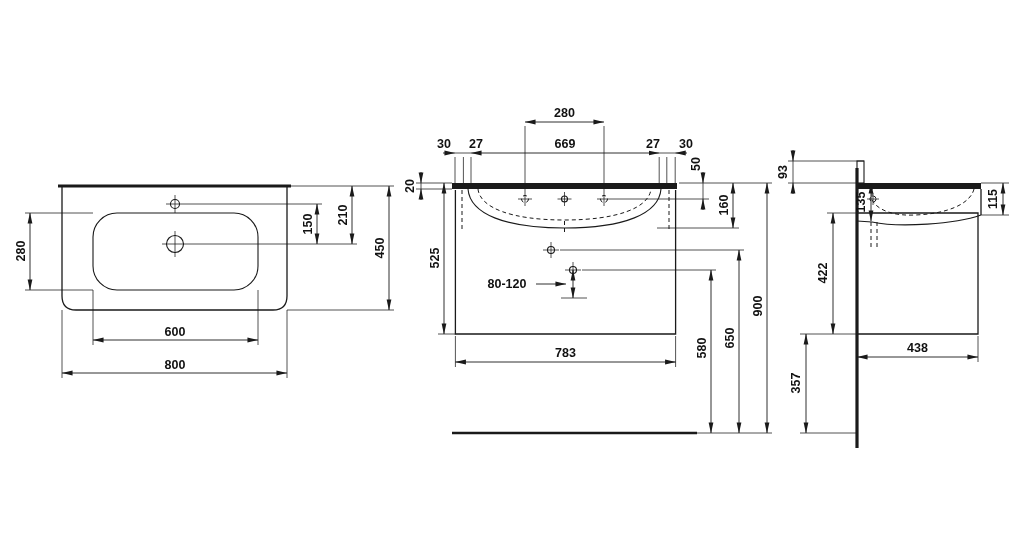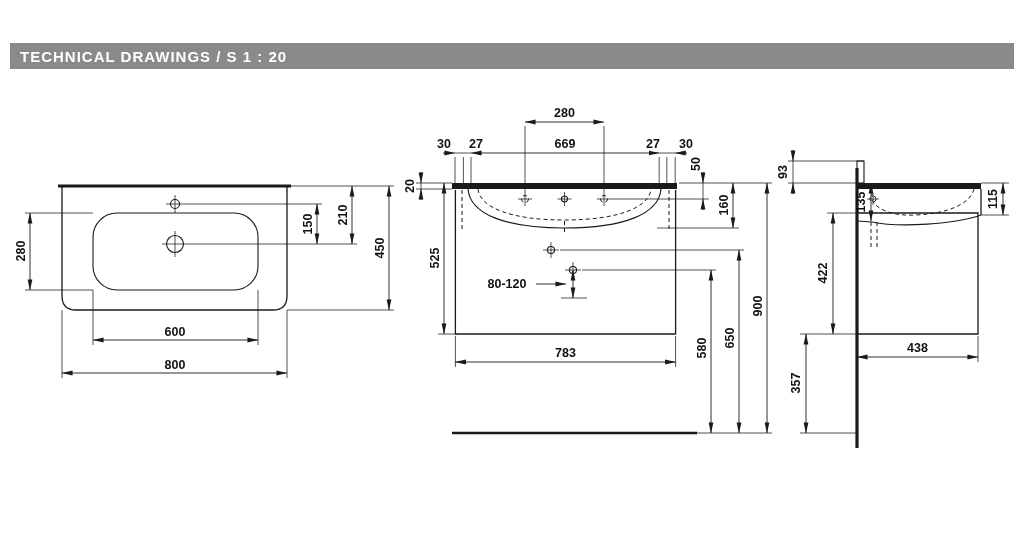--- a/index.html
+++ b/index.html
@@ -15,23 +15,20 @@
   .dim{stroke:#1a1a1a;stroke-width:0.9;fill:none;}
   .dash{stroke:#1a1a1a;stroke-width:1;fill:none;stroke-dasharray:4 3;}
   .dimtxt{font-family:"Liberation Sans","DejaVu Sans",sans-serif;font-weight:700;font-size:12.5px;fill:#111;text-anchor:middle;}
   .fillblk{fill:#1a1a1a;stroke:none;}
 </style>
 </head>
 <body>
 
 <div class="stage">
 
-  <div class="header-bar">
-    <span class="header-title">TECHNICAL DRAWINGS / S 1 : 20</span>
-  </div>
 
   <svg width="1024" height="539" viewBox="0 0 1024 539">
     <defs>
       <marker id="arr" viewBox="0 0 12 6" refX="11.5" refY="3" markerWidth="11" markerHeight="6" orient="auto-start-reverse" markerUnits="userSpaceOnUse">
         <path d="M12 3 L0 0.4 L0 5.6 Z" fill="#1a1a1a"></path>
       </marker>
     </defs>
 
     <g>
 

